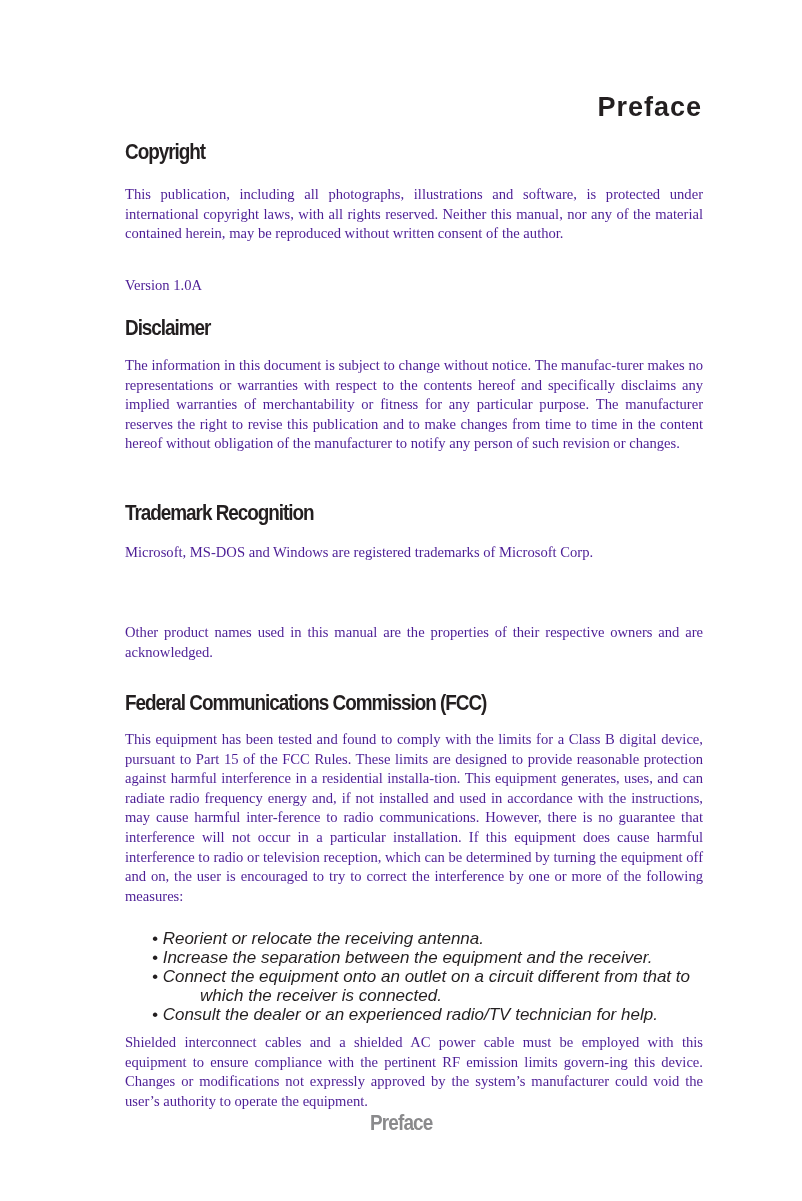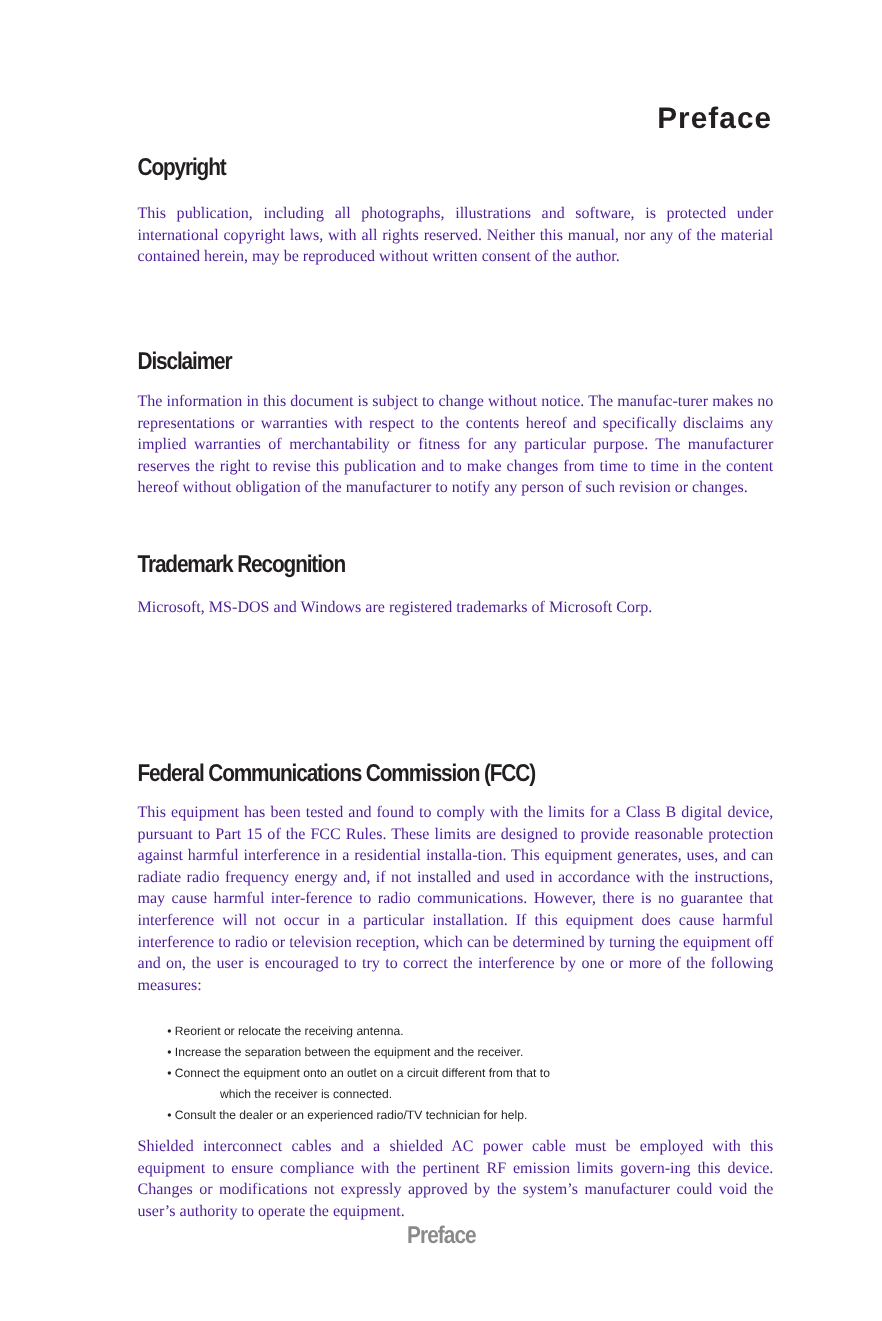--- a/index.html
+++ b/index.html
@@ -19,47 +19,49 @@
     }
     .para {
       position: absolute; left: 125px; width: 578px; margin: 0;
       font-family: "Liberation Serif", serif; font-size: 14.6px;
       line-height: 19.6px; color: #4c1d95; text-align: justify;
       text-align-last: left;
     }
     .bullets {
       position: absolute; left: 152px; top: 929px; width: 560px;
       margin: 0; padding: 0; list-style: none;
-      font-family: "Liberation Sans", sans-serif; font-size: 11px;
-      line-height: 19px; color: #231f20;
+      font-family: "Liberation Sans", sans-serif; font-size: 17px;
+      line-height: 19px; color: #231f20; font-style: italic;
     }
     .bullets li { margin: 0; padding: 0; }
     .bullets .cont { padding-left: 48px; }
     .footer {
       position: absolute; left: 0; width: 802px; top: 1110px;
       text-align: center; margin: 0;
       font-family: "Liberation Sans", sans-serif; font-weight: bold;
       font-size: 22px; color: #8a8a8c; letter-spacing: -1px;
     }
     .footer span { display: inline-block; transform: scaleX(0.86); }
   </style>
 </head>
 <body>
 
 <div class="page">
   <h1 class="title">Preface</h1>
 
   <h2 class="heading" style="top:139px;">Copyright</h2>
   <p class="para" style="top:185px;">This publication, including all photographs, illustrations and software, is protected under international copyright laws, with all rights reserved. Neither this manual, nor any of the material contained herein, may be reproduced without written consent of the author.</p>
+  <p class="para" style="top:276px;">Version 1.0A</p>
 
   <h2 class="heading" style="top:315px;">Disclaimer</h2>
   <p class="para" style="top:356px;">The information in this document is subject to change without notice. The manufac-turer makes no representations or warranties with respect to the contents hereof and specifically disclaims any implied warranties of merchantability or fitness for any particular purpose. The manufacturer reserves the right to revise this publication and to make changes from time to time in the content hereof without obligation of the manufacturer to notify any person of such revision or changes.</p>
 
   <h2 class="heading" style="top:500px;">Trademark Recognition</h2>
   <p class="para" style="top:543px;">Microsoft, MS-DOS and Windows are registered trademarks of Microsoft Corp.</p>
+  <p class="para" style="top:623px;">Other product names used in this manual are the properties of their respective owners and are acknowledged.</p>
 
   <h2 class="heading" style="top:690px;">Federal Communications Commission (FCC)</h2>
   <p class="para" style="top:730px;">This equipment has been tested and found to comply with the limits for a Class B digital device, pursuant to Part 15 of the FCC Rules. These limits are designed to provide reasonable protection against harmful interference in a residential installa-tion. This equipment generates, uses, and can radiate radio frequency energy and, if not installed and used in accordance with the instructions, may cause harmful inter-ference to radio communications. However, there is no guarantee that interference will not occur in a particular installation. If this equipment does cause harmful interference to radio or television reception, which can be determined by turning the equipment off and on, the user is encouraged to try to correct the interference by one or more of the following measures:</p>
 
   <ul class="bullets">
     <li>• Reorient or relocate the receiving antenna.</li>
     <li>• Increase the separation between the equipment and the receiver.</li>
     <li>• Connect the equipment onto an outlet on a circuit different from that to</li>
     <li class="cont">which the receiver is connected.</li>
     <li>• Consult the dealer or an experienced radio/TV technician for help.</li>

